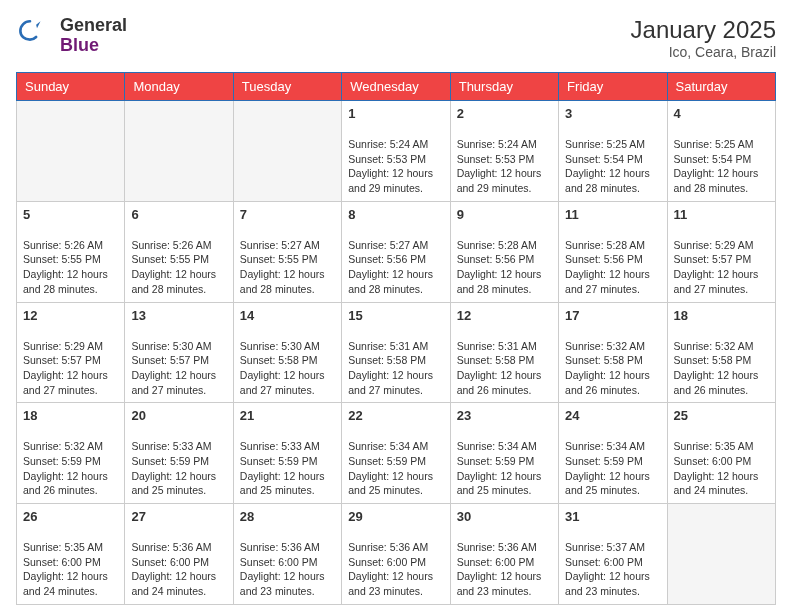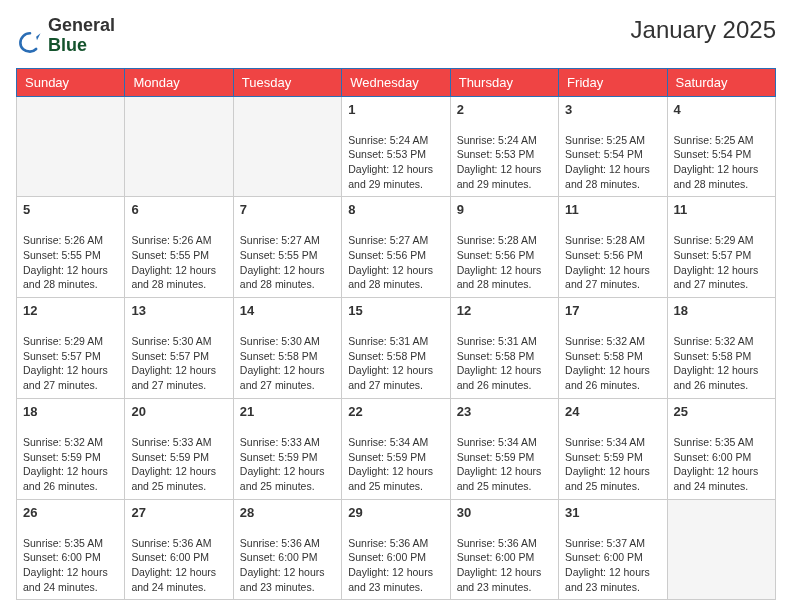--- a/index.html
+++ b/index.html
@@ -11,30 +11,30 @@
       padding: 16px;
     }
     .header {
       display: flex;
       justify-content: space-between;
       align-items: flex-start;
       margin-bottom: 12px;
     }
     .logo {
       display: flex;
-      align-items: flex-end;
-      gap: 4px;
+      align-items: flex-start;
+      gap: 16px;
     }
     .logo-text {
       font-size: 18px;
       font-weight: bold;
       line-height: 1.1;
     }
     .logo-general { color: #333; }
-    .logo-blue { color: #14532d; }
+    .logo-blue { color: #701a75; }
     .logo-icon {
       width: 28px;
       height: 28px;
     }
     .title-block { text-align: right; }
     .month-title {
       font-size: 24px;
       font-weight: 300;
       color: #333;
     }
@@ -91,20 +91,21 @@
       <path d="M16 6 C10 6 5 11 5 17 C5 23 10 27 16 27 C19 27 21 26 23 24" stroke="#2a6db5" stroke-width="3" fill="none" stroke-linecap="round"></path>
       <path d="M23 10 L28 6 L24 14 Z" fill="#2a6db5"></path>
     </svg>
     <div class="logo-text">
       <span class="logo-general">General</span><br>
       <span class="logo-blue">Blue</span>
     </div>
   </div>
   <div class="title-block">
     <div class="month-title">January 2025</div>
+    <div class="location">Ico, Ceara, Brazil</div>
   </div>
 </div>
 
 <table class="calendar">
   <thead>
     <tr>
     <th>Sunday</th>
         <th>Monday</th>
         <th>Tuesday</th>
         <th>Wednesday</th>

